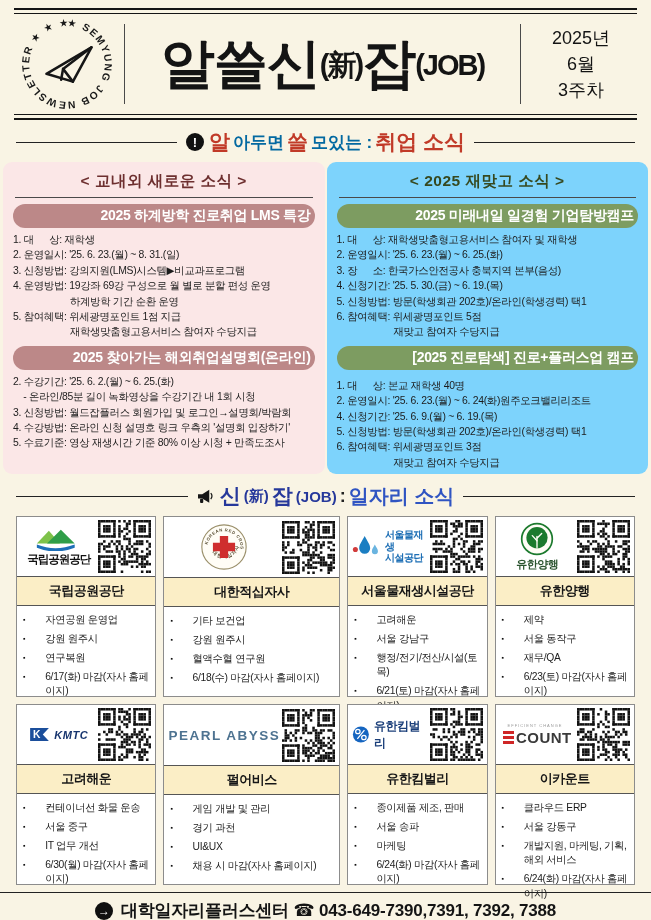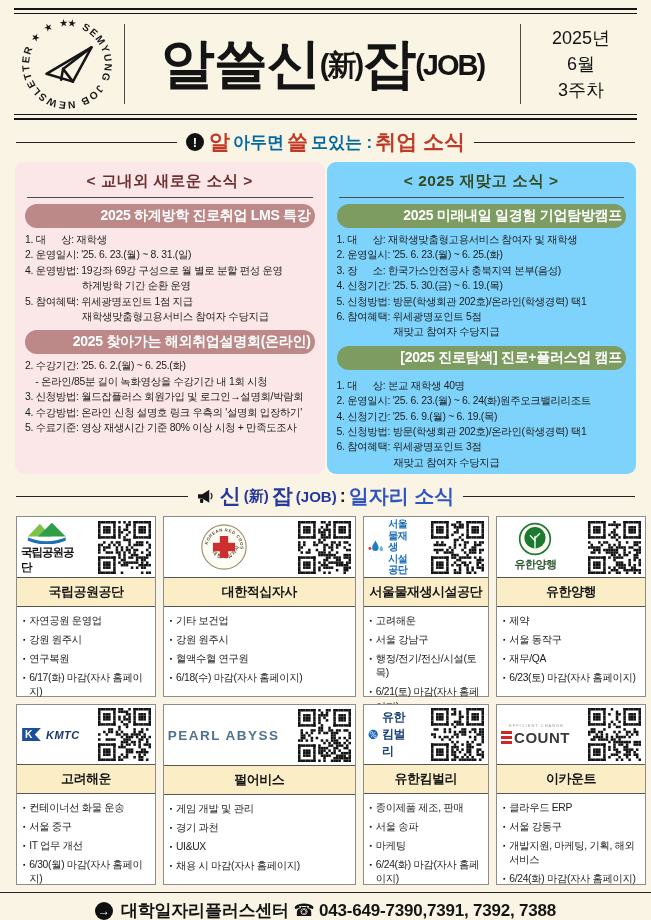--- a/index.html
+++ b/index.html
@@ -27,54 +27,54 @@
   .badge{width:18px;height:18px;border-radius:50%;background:#111;color:#fff;font-size:13px;font-weight:bold;display:inline-flex;align-items:center;justify-content:center;margin-right:2px}
   .red .r1{color:#c13a28;font-size:21px}
   .red .r0{color:#0369a1;font-size:17px}
   .blue .b1{color:#26389b;font-size:21px}
   .blue .b2{color:#26389b;font-size:15px}
   .blue .b0{color:#222;font-size:18px}
   .blue .b3{color:#2f54c2;font-size:20px}
   .mega{margin-right:3px;display:inline-flex}
 
   
-  .boxes{display:flex;gap:2px;margin:2px 15px;height:312px}
+  .boxes{display:flex;gap:2px;margin:2px 3px;height:312px}
   .box{flex:1;border-radius:9px;padding:9px 10px 6px;overflow:hidden}
   .box.pink{background:#fbe7e7}
   .box.green{background:#7dd3fc}
   .box h2{text-align:center;font-size:15.5px;letter-spacing:.5px;font-weight:900}
   .pink h2{color:#6d2f2f}
   .green h2{color:#36491f}
   .titleline{border:none;border-top:1.6px solid #4a4a4a;margin:5px 2px 6px}
   .pill{border-radius:16px;color:#fff;font-weight:bold;text-align:right;font-size:14px;padding:3px 4px;margin:6px 0 4px;letter-spacing:-0.3px}
   .pink .pill{background:#bc8888}
   .green .pill{background:#7d9c61}
   .nline{font-size:10.4px;line-height:1.48;letter-spacing:-0.3px;white-space:pre-wrap;color:#1c1c1c}
   .green .sec2 .lines{margin-top:8px}
 
   
   .cards{display:grid;grid-template-columns:repeat(4,1fr);gap:7px;margin:4px 16px 0}
   .card{background:#fff;border:1.3px solid #8c8c8c;height:181px;display:flex;flex-direction:column}
-  .card-top{height:60px;display:flex;align-items:center;justify-content:space-between;padding:3px 4px;gap:18px}
+  .card-top{height:60px;display:flex;align-items:center;justify-content:space-between;padding:3px 4px;gap:2px}
   .qr{width:53px;height:53px;flex:0 0 53px}
   .logo{display:flex;flex-direction:column;align-items:center;justify-content:center;flex:1;overflow:hidden;gap:1px}
   .logo-row{flex-direction:row;gap:4px}
   .knps-text{font-size:11.5px;font-weight:900;letter-spacing:-1px;color:#111}
   .seoul-text{font-size:10px;font-weight:900;color:#1e6fb5;line-height:1.15;white-space:pre-line;text-align:left;letter-spacing:-0.5px}
   .yuhan-text{font-size:11px;font-weight:900;color:#2c5530;letter-spacing:-0.5px}
   .kmtc-text{font-size:11px;font-weight:900;font-style:italic;color:#17356e;letter-spacing:0.5px}
   .pa-text{font-size:13.5px;font-weight:bold;color:#4e7391;letter-spacing:1.5px;white-space:nowrap}
   .yk-text{font-size:12px;font-weight:900;color:#1b3f7a;letter-spacing:-0.5px}
   .ecount-top{font-size:4px;color:#9a9a9a;letter-spacing:1px;align-self:flex-start;margin-left:8px}
   .ecount-main{display:flex;align-items:center;gap:1px;font-size:15px;font-weight:900;color:#3a3a3a;letter-spacing:0.5px}
   .e-bars{display:inline-flex;flex-direction:column;gap:2px;margin-right:1px}
   .e-bars i{display:block;width:11px;height:3px;background:#cf2626}
   .card-name{background:#fbeec6;border-top:1.2px solid #555;border-bottom:1.2px solid #555;text-align:center;font-weight:900;font-size:13px;padding:5px 2px;letter-spacing:-0.5px;color:#161616}
   .bullets{padding:7px 6px 3px;flex:1}
-  .b{display:flex;gap:4px;font-size:10.3px;line-height:1.4;margin-bottom:4.5px;letter-spacing:-0.3px;color:#1c1c1c}
+  .b{display:flex;gap:20px;font-size:10.3px;line-height:1.4;margin-bottom:4.5px;letter-spacing:-0.3px;color:#1c1c1c}
   .sq{font-size:7px;line-height:1;margin-top:3px;color:#111}
 
   
   .footer-rule{border-top:1.6px solid #222;margin:7px 0 6px}
   .f-line{display:flex;align-items:center;justify-content:center;gap:8px;font-weight:900;font-size:17px;margin-bottom:3px;letter-spacing:-0.2px;color:#141414}
   .circle-arrow{width:18px;height:18px;border-radius:50%;background:#101010;color:#fff;display:inline-flex;align-items:center;justify-content:center;font-size:12px;font-weight:bold}
 </style>
 </head>
 <body>
 
@@ -127,20 +127,21 @@
 
     <section class="box pink">
       <h2>&lt; 교내외 새로운 소식 &gt;</h2>
       <hr class="titleline">
       <div class="sec1">
         <div class="pill">2025 하계방학 진로취업 LMS 특강</div>
         <div class="lines">
 
         <div class="nline">1. 대      상: 재학생</div>
             <div class="nline">2. 운영일시: '25. 6. 23.(월) ~ 8. 31.(일)</div>
+            <div class="nline">3. 신청방법: 강의지원(LMS)시스템▶비교과프로그램</div>
             <div class="nline">4. 운영방법: 19강좌 69강 구성으로 월 별로 분할 편성 운영</div>
             <div class="nline">                      하계방학 기간 순환 운영</div>
             <div class="nline">5. 참여혜택: 위세광명포인트 1점 지급</div>
             <div class="nline">                      재학생맞춤형고용서비스 참여자 수당지급</div>
           </div>
       </div>
       <div class="sec2">
         <div class="pill">2025 찾아가는 해외취업설명회(온라인)</div>
         <div class="lines">
 

